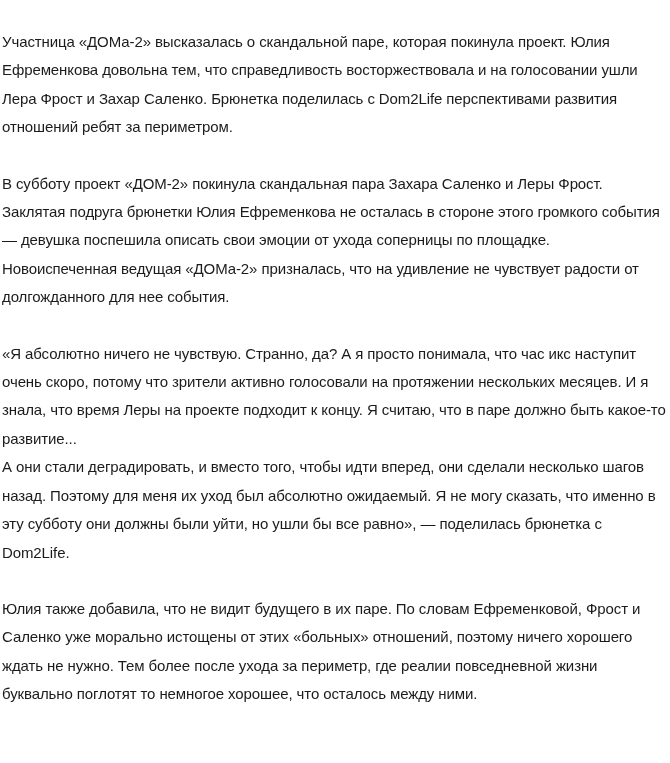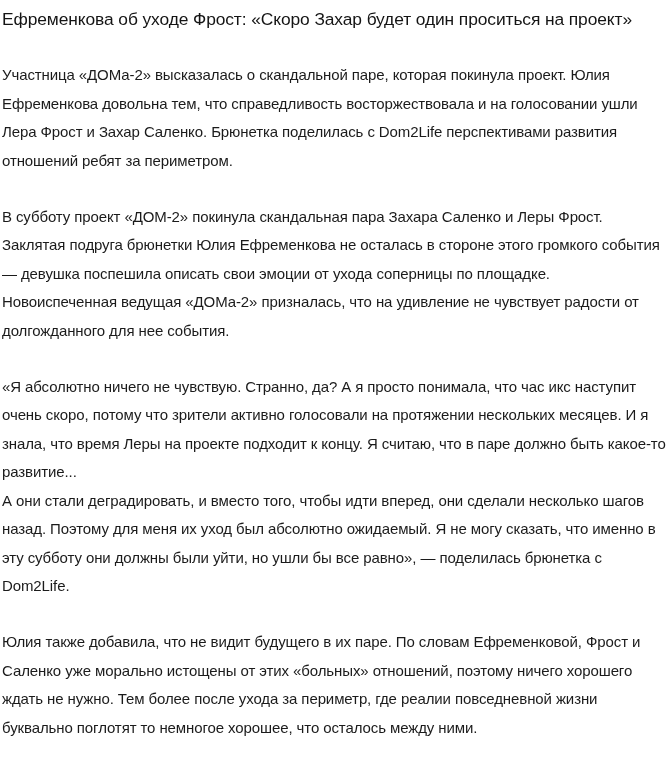--- a/index.html
+++ b/index.html
@@ -42,21 +42,20 @@
   }
   .para-gap {
     height: 28px;
   }
 </style>
 </head>
 <body>
 
 <div class="article">
 
-  <h1 class="article-title">Ефременкова об уходе Фрост: «Скоро Захар будет один проситься на проект»</h1>
 
   <div class="para-gap"></div>
 
   <p class="paragraph">Участница «ДОМа-2» высказалась о скандальной паре, которая покинула проект. Юлия Ефременкова довольна тем, что справедливость восторжествовала и на голосовании ушли Лера Фрост и Захар Саленко. Брюнетка поделилась с Dom2Life перспективами развития отношений ребят за периметром.</p>
 
   <div class="para-gap"></div>
 
   <p class="paragraph">В субботу проект «ДОМ-2» покинула скандальная пара Захара Саленко и Леры Фрост. Заклятая подруга брюнетки Юлия Ефременкова не осталась в стороне этого громкого события — девушка поспешила описать свои эмоции от ухода соперницы по площадке. Новоиспеченная ведущая «ДОМа-2» призналась, что на удивление не чувствует радости от долгожданного для нее события.</p>
 
   <div class="para-gap"></div>

